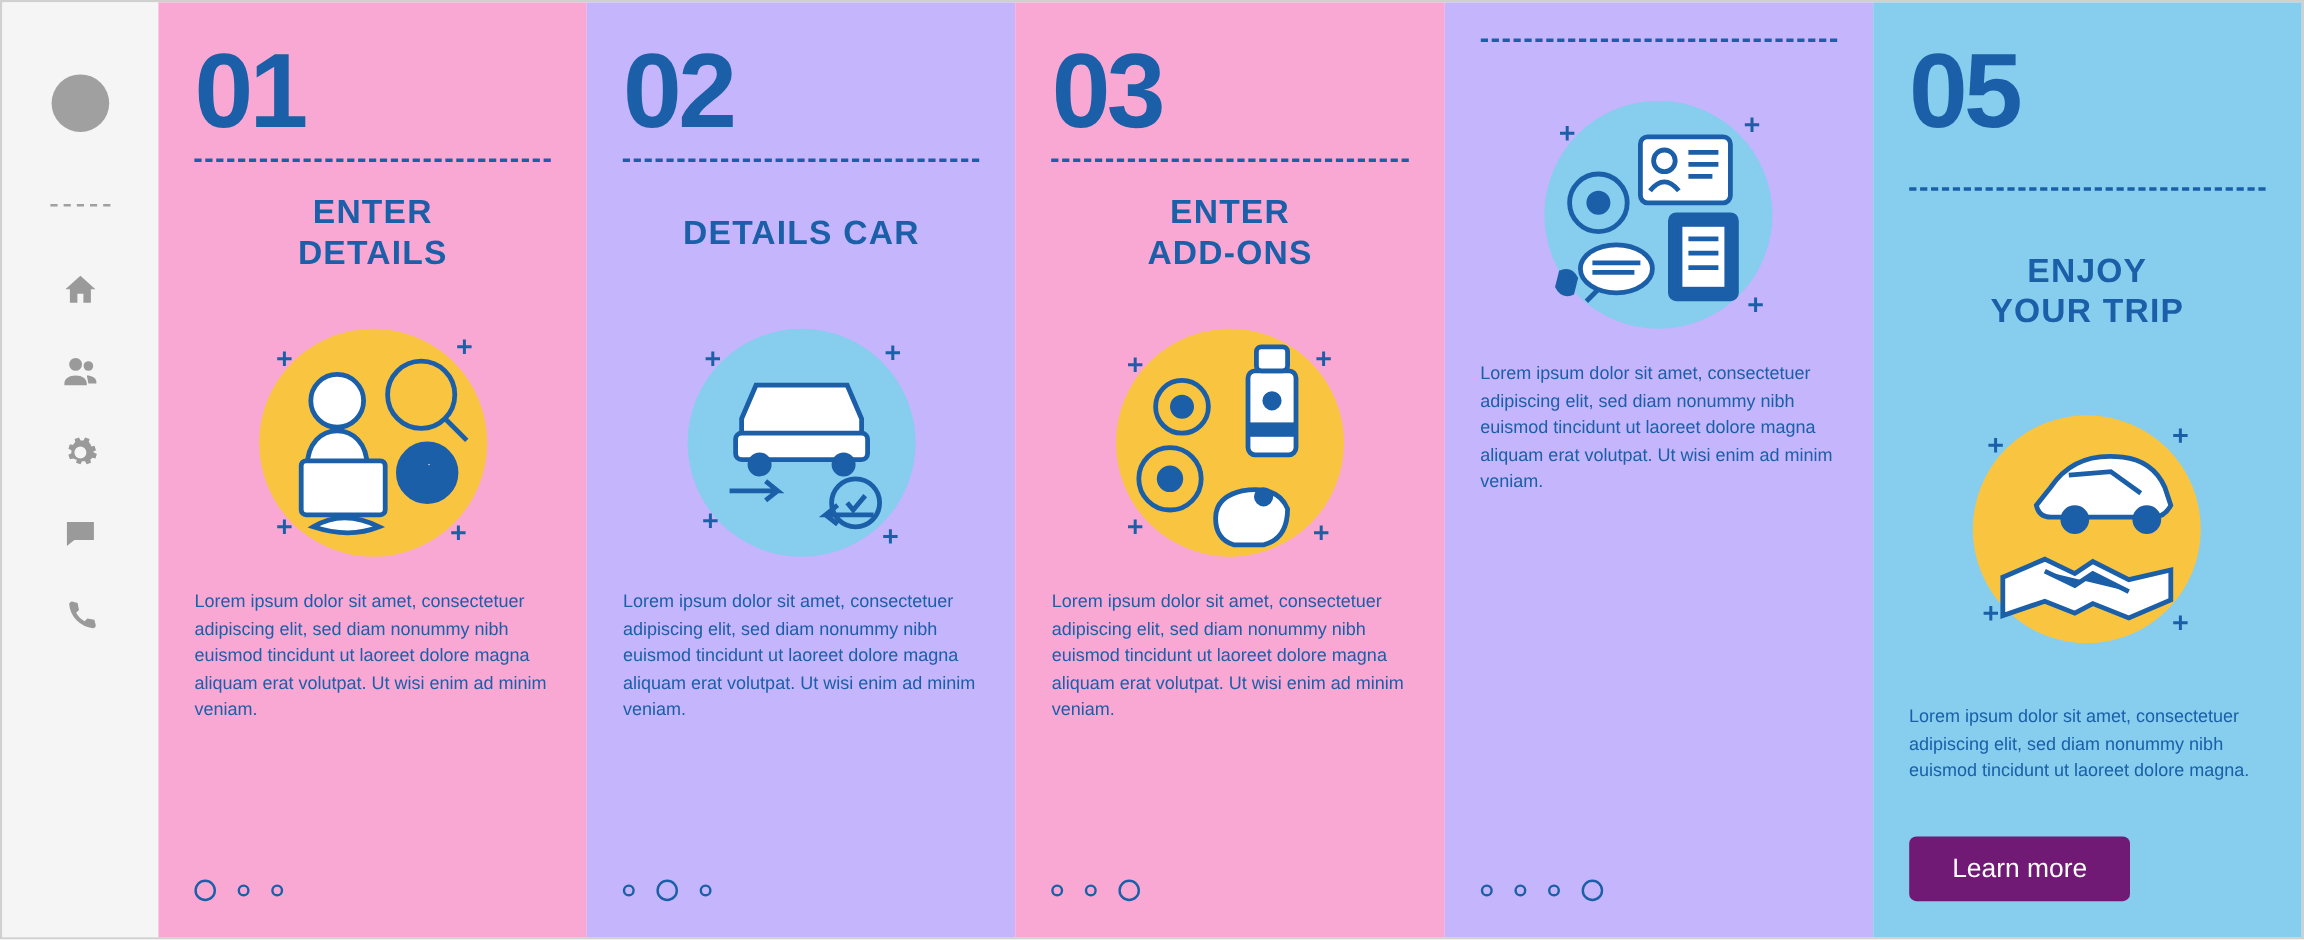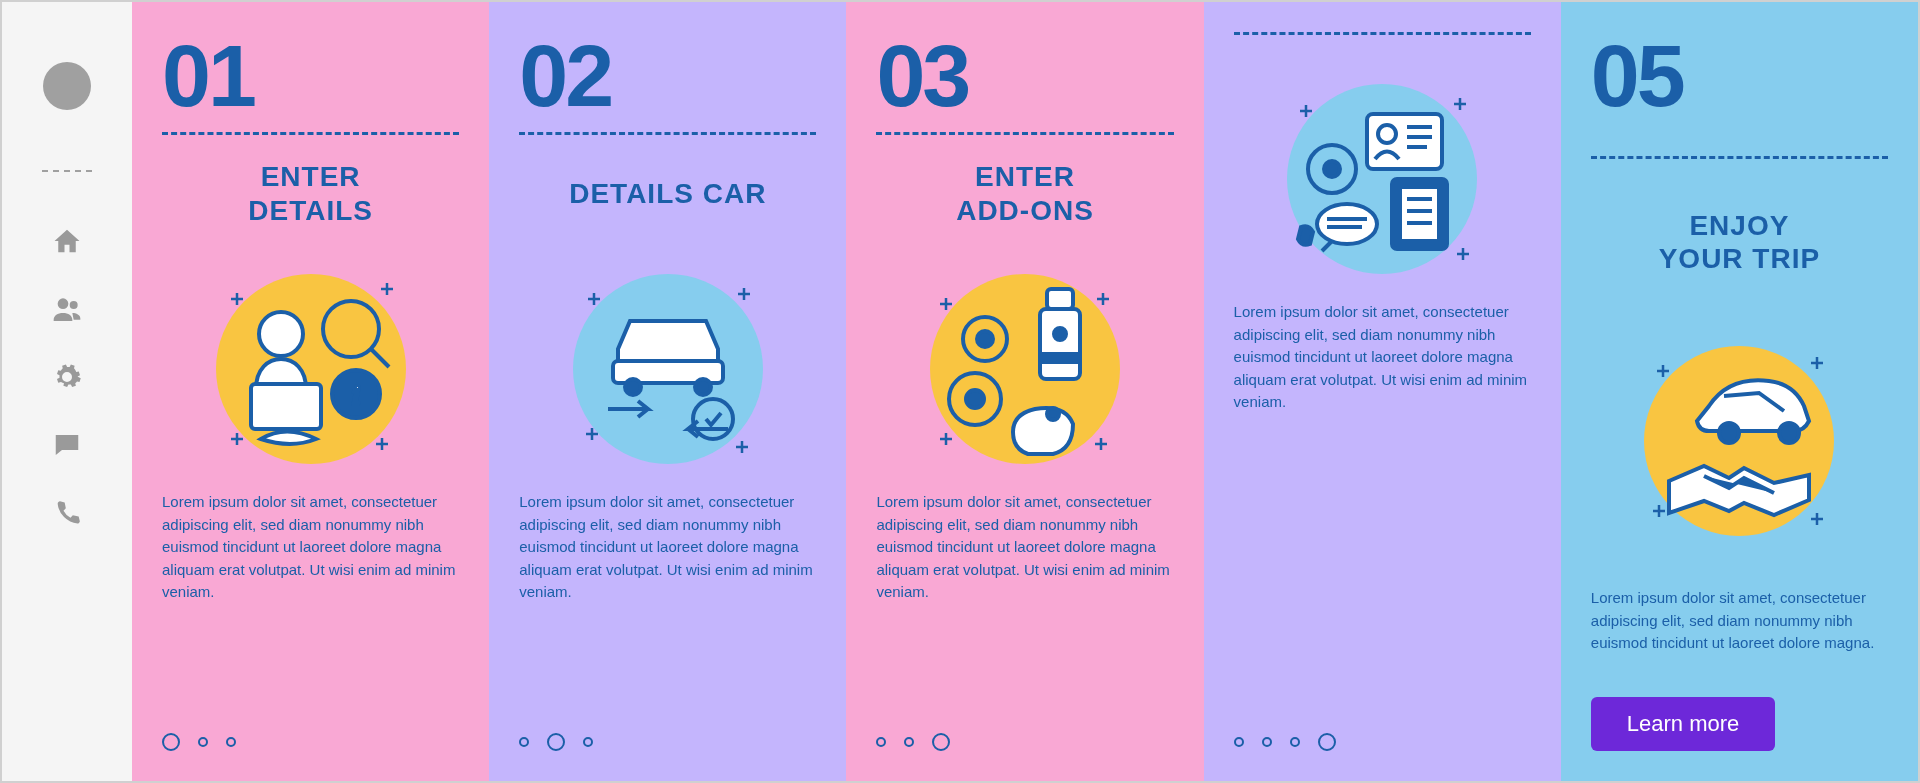--- a/index.html
+++ b/index.html
@@ -16,21 +16,21 @@
 .panel.dark { background: #f9a8d4; }
 .panel.yellow { background: #c4b5fd; }
 .num { font-size: 88px; font-weight: 800; color: #1b5fa8; letter-spacing: -3px; line-height: 1; margin-bottom: 12px; }
 .dashed { border-top: 3px dashed #1b5fa8; margin-bottom: 24px; }
 .title { font-size: 28px; font-weight: 800; color: #1b5fa8; text-align: center; line-height: 1.2; letter-spacing: 1px; height: 70px; display: flex; align-items: center; justify-content: center; white-space: pre-line; margin-bottom: 20px; }
 .illus { width: 100%; height: 240px; display: flex; align-items: center; justify-content: center; }
 .desc { font-size: 15px; line-height: 1.5; color: #1b5fa8; text-align: left; margin-top: 2px; }
 .dots { margin-top: auto; display: flex; gap: 18px; padding-top: 24px; }
 .dot { width: 18px; height: 18px; border: 2.5px solid #1b5fa8; border-radius: 50%; }
 .dot.small { width: 10px; height: 10px; border-width: 2px; margin-top: 4px; }
-.cta { background: #6d28d9; color: #fff; border: none; font-size: 22px; padding: 14px 36px; border-radius: 6px; margin-top: 18px; cursor: pointer; align-self: flex-start; }
+.cta { background: #701a75; color: #fff; border: none; font-size: 22px; padding: 14px 36px; border-radius: 6px; margin-top: 18px; cursor: pointer; align-self: flex-start; }
 </style>
 </head>
 <body>
 
 <div class="frame">
   <aside class="sidebar">
     <div class="logo"></div>
     <div class="divider1"></div>
     <div class="nav-icon">
         <svg viewBox="0 0 24 24" width="30" height="30">

